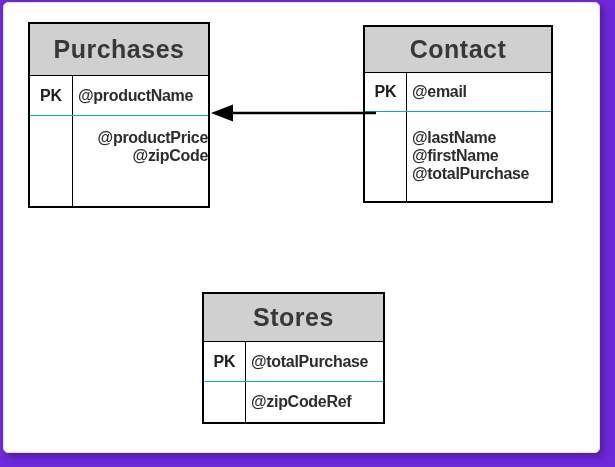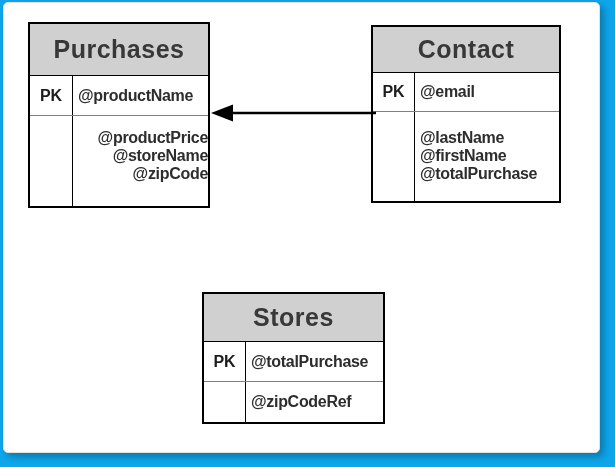--- a/index.html
+++ b/index.html
@@ -1,19 +1,19 @@
 <!DOCTYPE html>
 <html><head>
 <meta charset="utf-8">
 <style>
   html,body{margin:0;padding:0;background:#ffffff;}
   #canvas{
     position:relative;
     width:615px;height:467px;
-    background:#0ea5e9;
+    background:#6d28d9;
     overflow:hidden;
     font-family:"Liberation Sans","DejaVu Sans",sans-serif;
   }
   
   .card{
     position:absolute;left:3px;top:2px;width:595px;height:449px;
     background:#ffffff;
     border:1px solid #e2e2e2;
     border-radius:5px;
     box-shadow:4px 4px 6px rgba(0,0,0,0.25);
@@ -58,21 +58,21 @@
   .attr-cell.top{justify-content:flex-start;}
 
   
   #tbl-purchases{left:28px;top:22px;width:182px;height:186px;}
   #tbl-purchases .t-header{height:52px;}
   #tbl-purchases .pk-row{height:40px;}
   #tbl-purchases .pk-cell{width:43px;}
   #tbl-purchases .body-row .attr-cell{padding-top:13px;text-align:right;}
 
   
-  #tbl-contact{left:371px;top:25px;width:190px;height:178px;}
+  #tbl-contact{left:363px;top:25px;width:190px;height:178px;}
   #tbl-contact .t-header{height:46px;}
   #tbl-contact .pk-row{height:39px;}
   #tbl-contact .pk-cell{width:42px;}
   #tbl-contact .body-row .attr-cell{padding-top:17px;}
 
   
   #tbl-stores{left:202px;top:292px;width:183px;height:132px;}
   #tbl-stores .t-header{height:48px;}
   #tbl-stores .pk-row{height:40px;}
   #tbl-stores .pk-cell{width:42px;}
@@ -94,21 +94,20 @@
     <div class="t-row pk-row">
       <div class="pk-cell">PK</div>
       <div class="attr-cell">
         <span>@productName</span>
       </div>
     </div>
     <div class="t-row body-row">
       <div class="pk-cell"></div>
       <div class="attr-cell top">
         <span>@productPrice</span>
-        <span>@storeName</span>
         <span>@zipCode</span>
       </div>
     </div>
   </div>
 
   <div class="etable" id="tbl-contact">
     <div class="t-header">Contact</div>
     <div class="t-row pk-row">
       <div class="pk-cell">PK</div>
       <div class="attr-cell">

